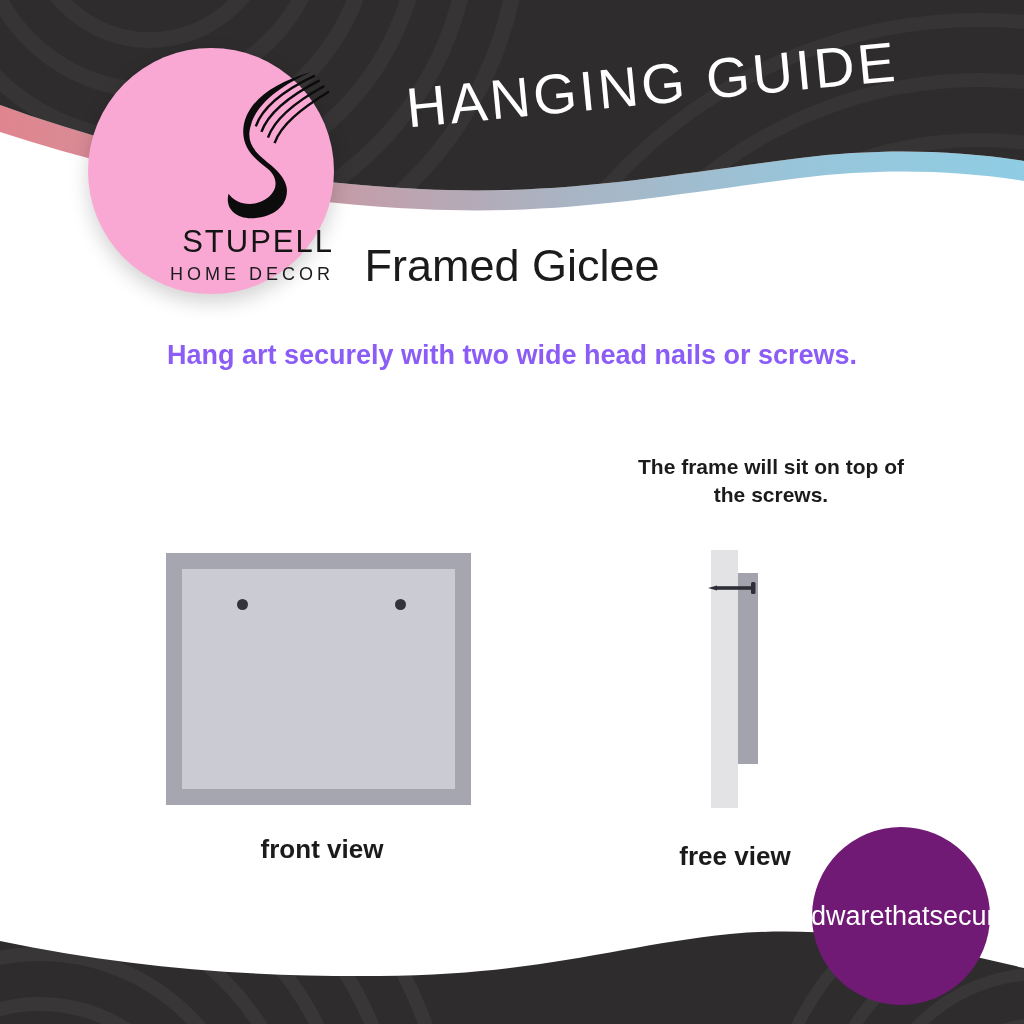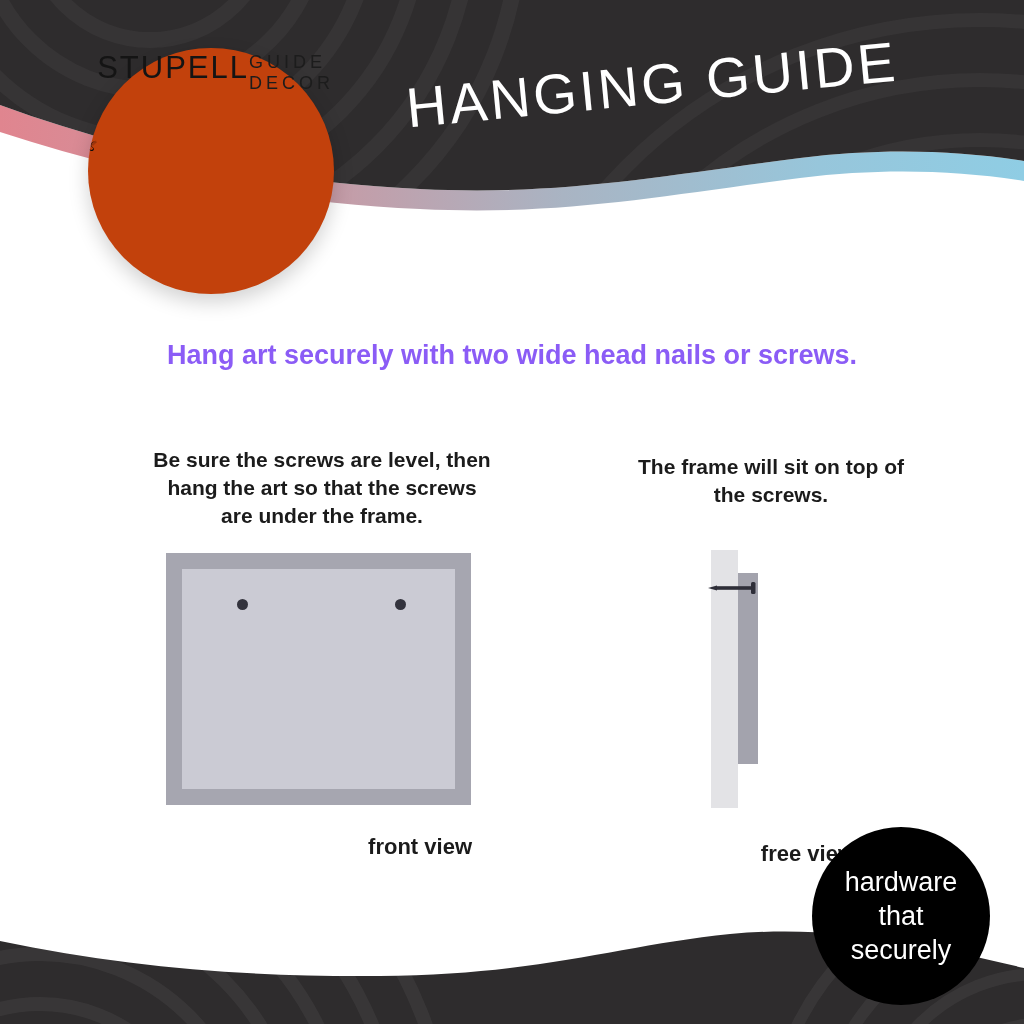--- a/index.html
+++ b/index.html
@@ -15,61 +15,61 @@
   .hanging-title{
     position:absolute;left:372px;top:52px;width:560px;
     transform:rotate(-5.5deg);transform-origin:center;
     color:#ffffff;font-size:56px;font-weight:400;letter-spacing:3px;
     text-align:center;white-space:nowrap;
   }
 
   
   .logo-circle{
     position:absolute;left:88px;top:48px;width:246px;height:246px;border-radius:50%;
-    background:#c2410c;box-shadow:0 8px 20px rgba(0,0,0,0.18);
-    display:flex;align-items:flex-start;z-index:5;
+    background:#f9a8d4;box-shadow:0 8px 20px rgba(0,0,0,0.18);
+    display:flex;flex-direction:column;align-items:flex-end;z-index:5;
   }
   .logo-mark{margin-top:22px;}
   .brand-name{font-size:31px;letter-spacing:2px;color:#141414;font-weight:400;margin-top:2px;}
   .brand-tagline{font-size:18px;letter-spacing:4px;color:#1c1c1c;font-weight:400;margin-top:4px;}
 
   .product-title{
     position:absolute;left:0;top:240px;width:1024px;text-align:center;
     font-size:45px;color:#1b1b1b;font-weight:400;
   }
   .main-instruction{
     position:absolute;left:0;top:340px;width:1024px;text-align:center;
     font-size:27px;color:#8b5cf6;font-weight:700;
   }
 
   .caption{position:absolute;text-align:center;font-size:21px;line-height:28px;font-weight:700;color:#1b1b1b;}
   .caption-front{left:152px;top:446px;width:340px;}
   .caption-side{left:595px;top:453px;width:280px;margin-left:36px;}
 
-  .view-label{position:absolute;text-align:right;font-size:22px;font-weight:700;color:#1b1b1b;}
+  .view-label{position:absolute;text-align:center;font-size:26px;font-weight:700;color:#1b1b1b;}
   .label-front{left:172px;top:834px;width:300px;}
   .label-side{left:615px;top:841px;width:240px;}
 
   
   .front-frame{position:absolute;left:166px;top:553px;width:305px;height:252px;background:#a6a6b0;}
   .front-art{position:absolute;left:16px;top:16px;right:16px;bottom:16px;background:#cbcbd4;}
   .screw-dot{position:absolute;width:11px;height:11px;border-radius:50%;background:#33333d;top:30px;}
   .screw-dot.left{left:55px;}
   .screw-dot.right{left:213px;}
 
   
   .side-diagram{position:absolute;left:700px;top:545px;width:80px;height:270px;}
   .side-wall{position:absolute;left:11px;top:5px;width:27px;height:258px;background:#e3e3e6;}
   .side-frame{position:absolute;left:38px;top:28px;width:20px;height:191px;background:#a3a3ad;}
   .nail-svg{position:absolute;left:8px;top:34px;}
 
   
   .badge-circle{
     position:absolute;left:812px;top:827px;width:178px;height:178px;border-radius:50%;
-    background:#000000;display:flex;flex-direction:column;align-items:center;justify-content:center;
+    background:#701a75;display:flex;flex-direction:row;align-items:center;justify-content:center;
     z-index:6;color:#ffffff;font-size:27px;line-height:34px;text-align:center;font-weight:400;
   }
 </style>
 </head>
 <body>
 
 <div class="page">
 
   <svg id="header-svg" class="wave-svg" width="1024" height="235" viewBox="0 0 1024 235">
     <defs>
@@ -111,27 +111,27 @@
                C56,147 36,144 28,132 C24,146 34,158 52,158 C76,158 92,144 90,126
                C88,110 70,100 60,90 C50,80 48,70 52,58 C58,36 84,16 116,2 Z"></path>
       <g fill="none" stroke="#0c0c0c" stroke-width="2.6">
         <path d="M120,6  C86,22 64,40 57,60"></path>
         <path d="M125,11 C92,28 70,46 63,66"></path>
         <path d="M130,17 C99,34 77,52 70,72"></path>
         <path d="M135,23 C106,41 84,58 77,78"></path>
       </g>
     </svg>
     <div class="brand-name">STUPELL</div>
-    <div class="brand-tagline">GUIDE DECOR</div>
+    <div class="brand-tagline">HOME DECOR</div>
   </div>
 
+  <div class="product-title">Framed Giclee</div>
 
   <div class="main-instruction">Hang art securely with two wide head nails or screws.</div>
 
-  <div class="caption caption-front">Be sure the screws are level, then hang the art so that the screws are under the frame.</div>
   <div class="front-frame">
     <div class="front-art">
       <div class="screw-dot left"></div>
       <div class="screw-dot right"></div>
     </div>
   </div>
   <div class="view-label label-front">front view</div>
 
   <div class="caption caption-side">The frame will sit on top of the screws.</div>
   <div class="side-diagram">

